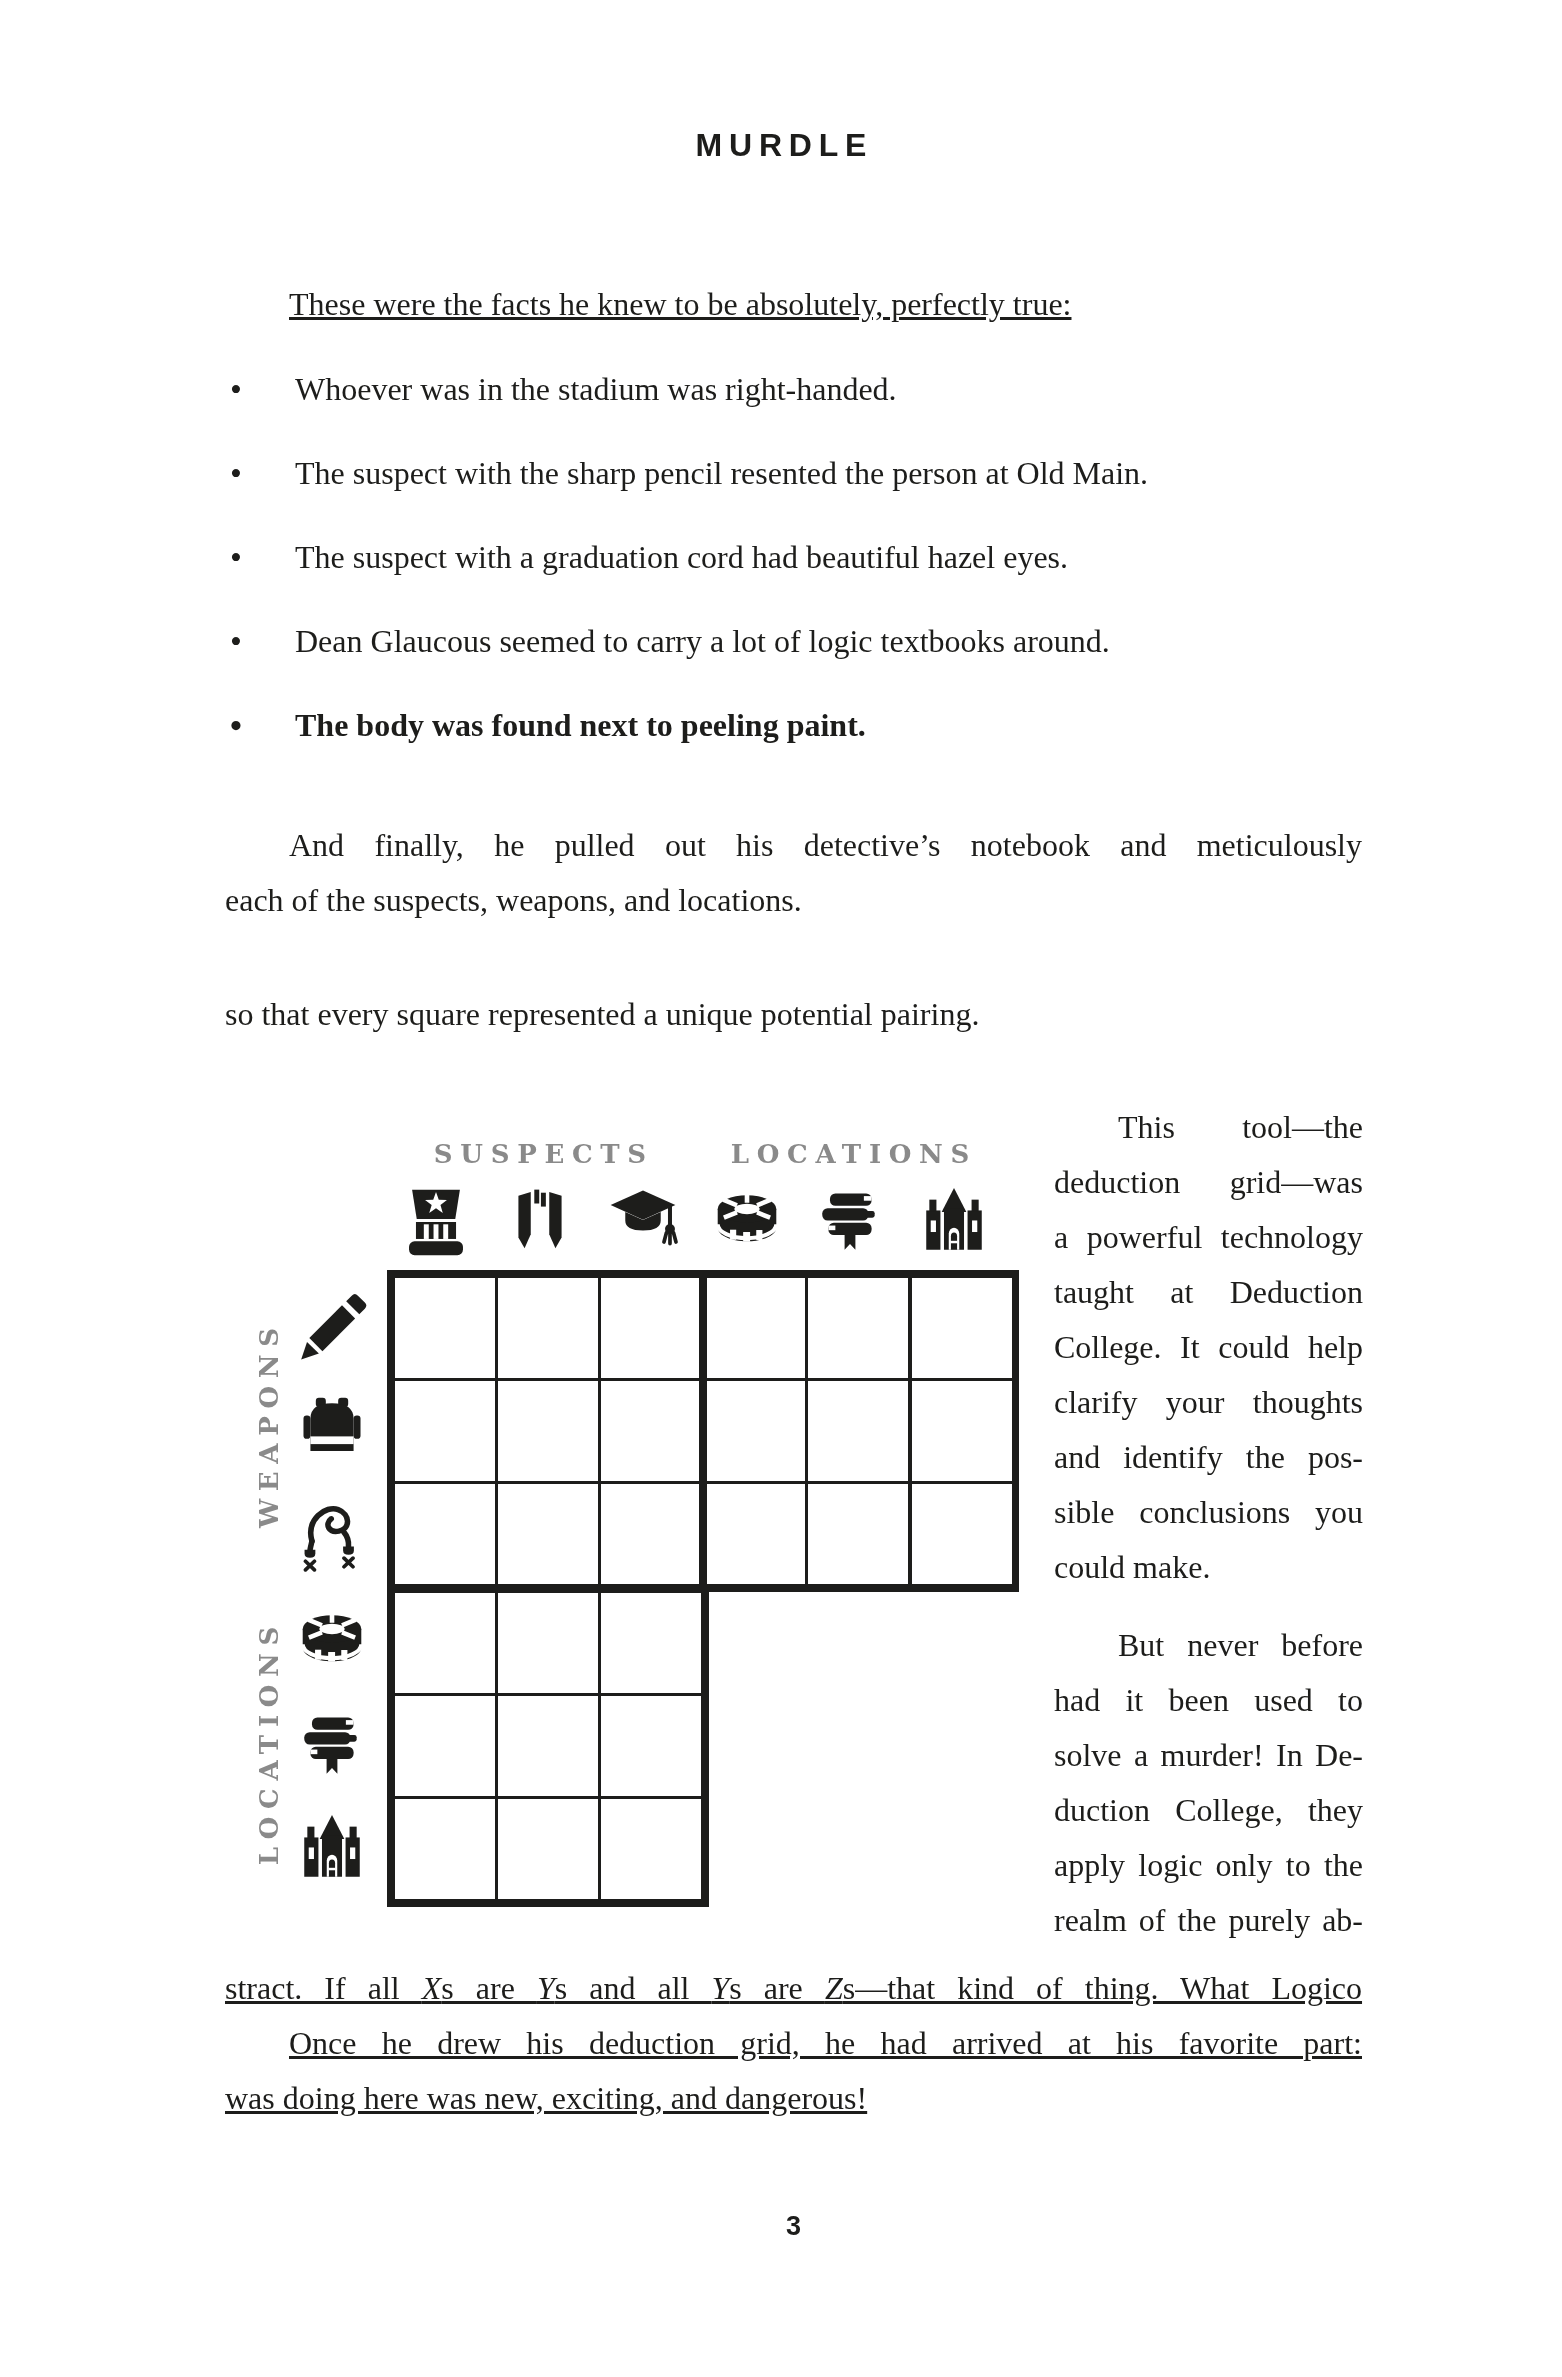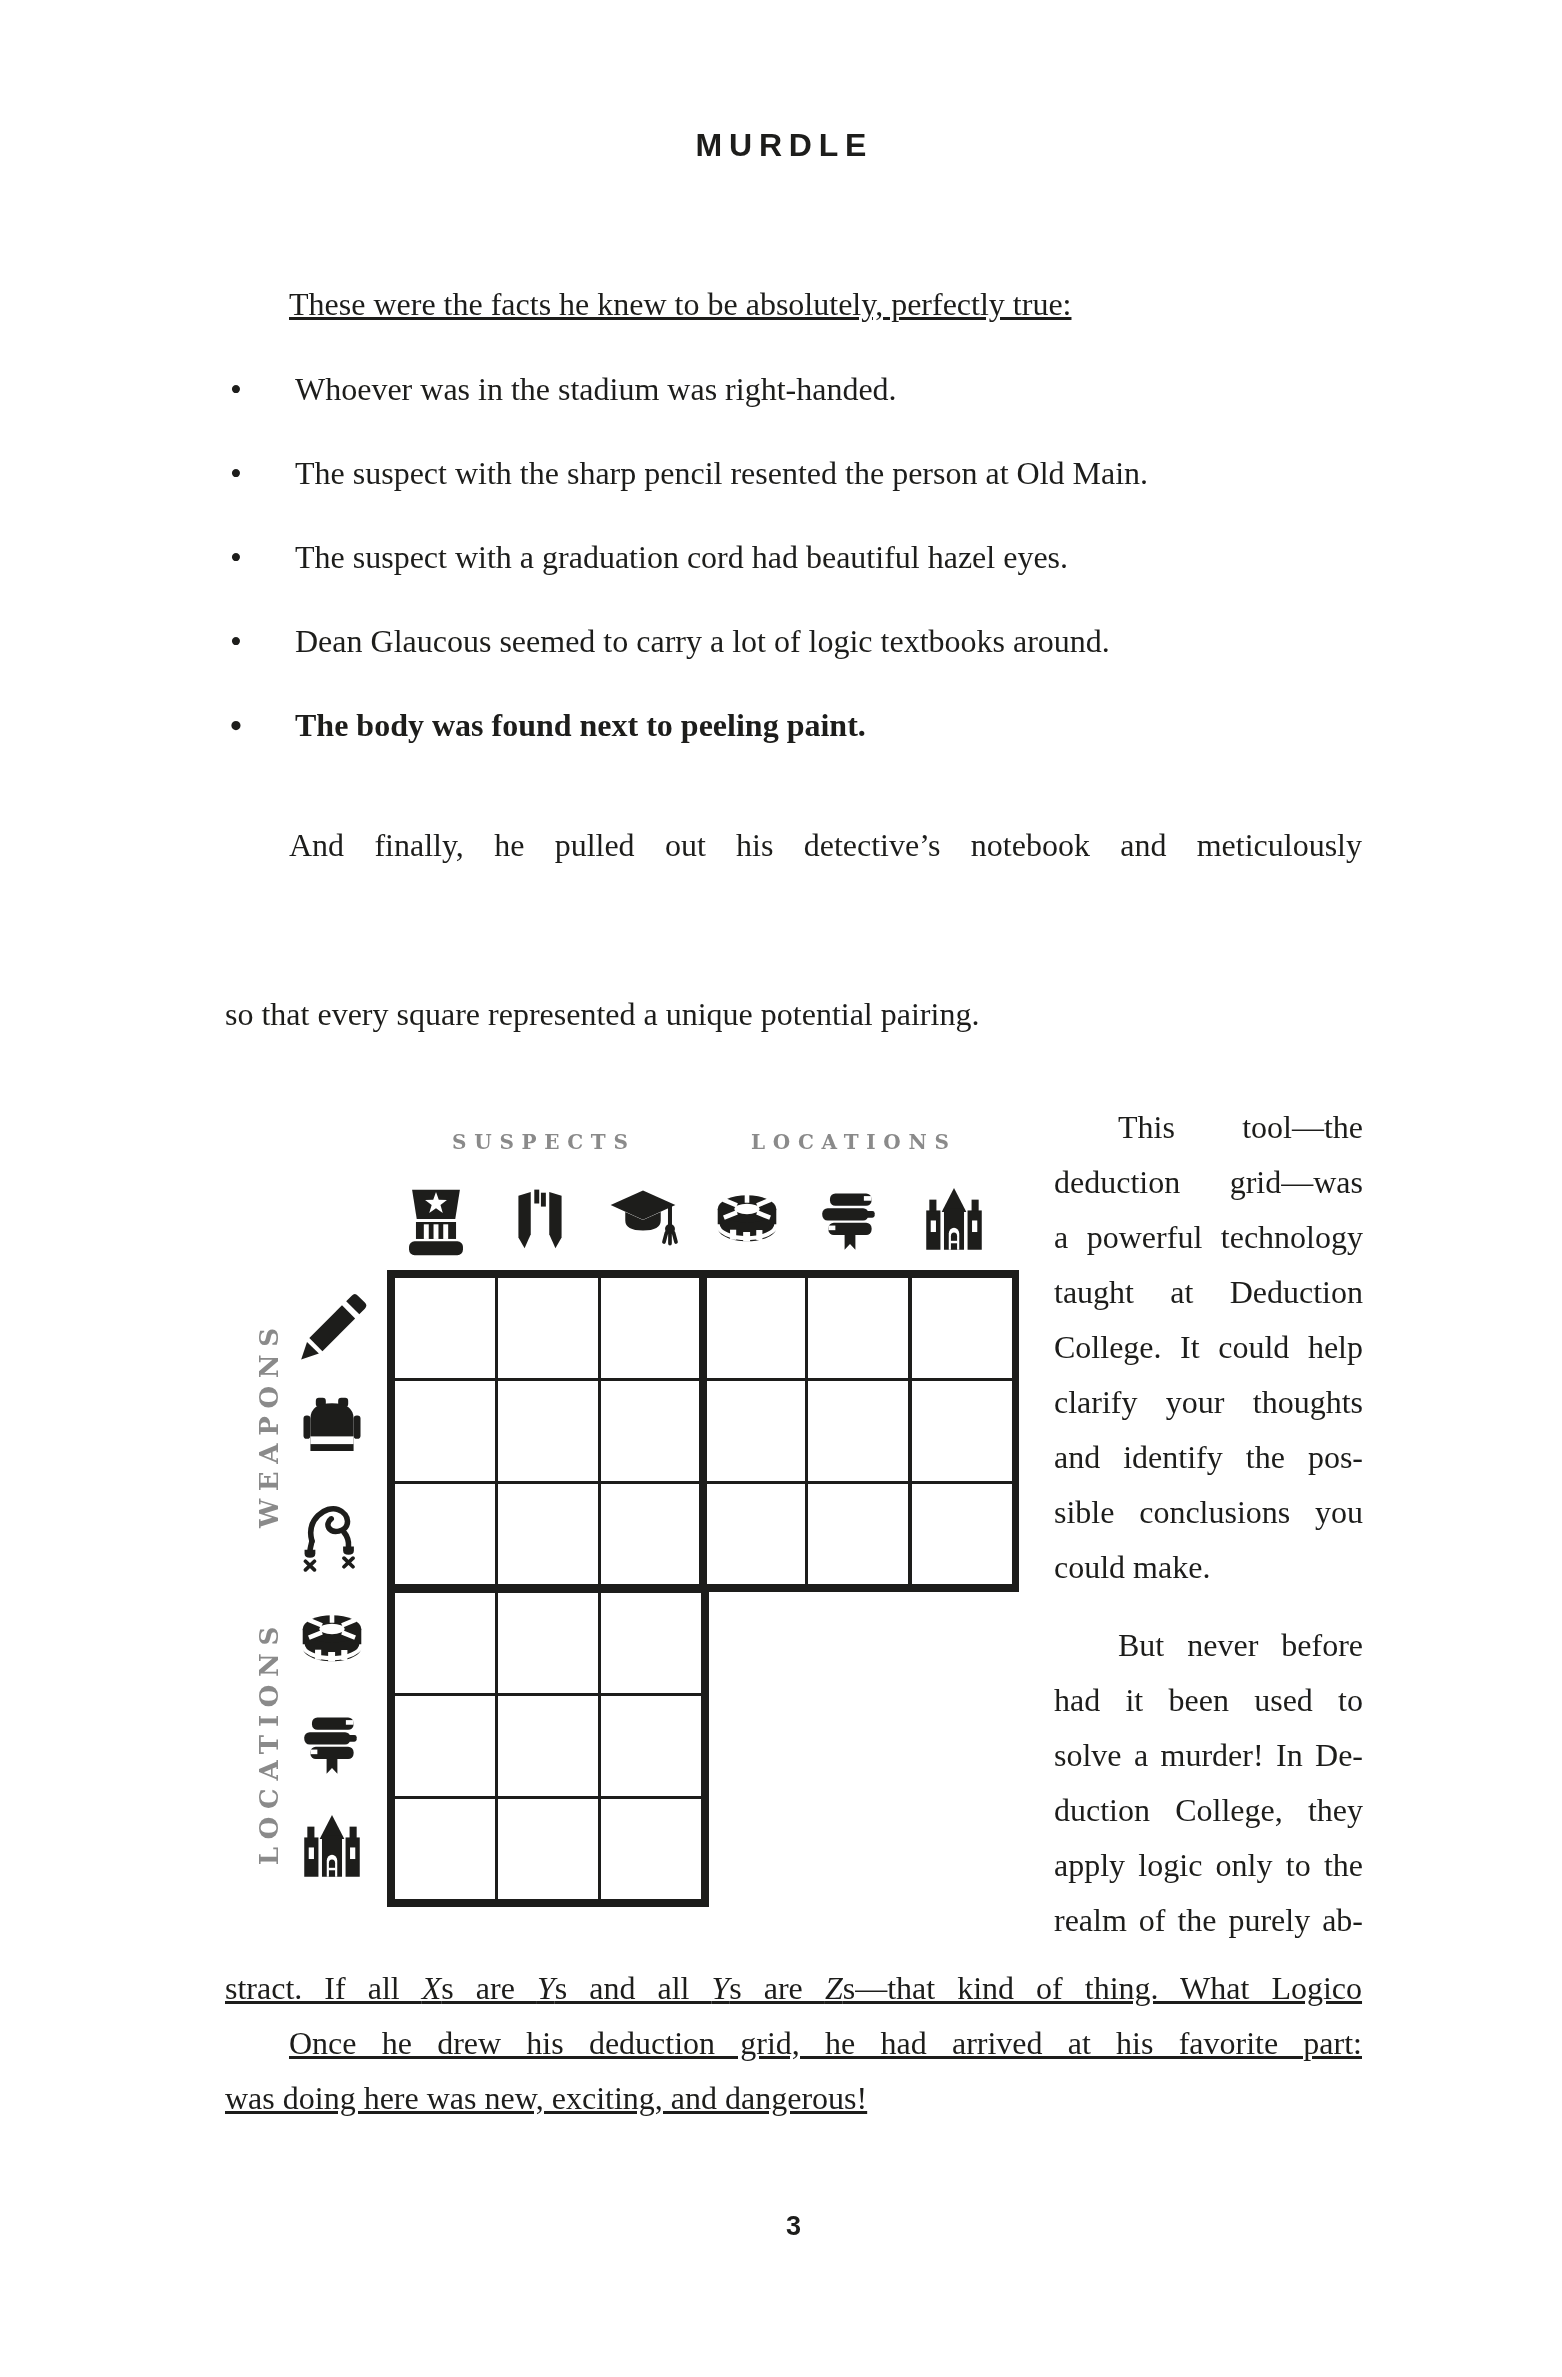--- a/index.html
+++ b/index.html
@@ -48,23 +48,23 @@
     position:absolute;left:5.1px;top:0;
     font-size:34px;line-height:55px;
   }
   #facts li.b{font-weight:bold;}
   #para-finally{top:818px;}
   #para-twice{top:987px;}
   #para-abstract{top:1961px;text-decoration:underline;}
   
   .figure{position:absolute;left:0;top:1112px;width:1137px;height:864px;margin:0;}
   .col-label{
-    position:absolute;top:20px;transform:translateX(-50%);
+    position:absolute;top:29px;transform:translateX(-50%);
     font-family:"DejaVu Serif",serif;font-weight:bold;
-    font-size:20px;letter-spacing:7.7px;padding-left:7.7px;
+    font-size:26px;letter-spacing:7.7px;padding-left:7.7px;
     color:var(--gray);white-space:nowrap;line-height:1;
   }
   .side-label{
     position:absolute;transform:translate(-50%,-50%) rotate(-90deg);
     font-family:"DejaVu Serif",serif;font-weight:bold;
     font-size:26px;letter-spacing:7.7px;padding-left:7.7px;
     color:var(--gray);white-space:nowrap;line-height:1;
   }
   .icon-slot{position:absolute;width:74px;height:74px;}
   .icon-slot svg{width:100%;height:100%;display:block;}
@@ -101,20 +101,21 @@
     <ul class="block" id="facts">
         <li class="">Whoever was in the stadium was right-handed.</li>
         <li class="">The suspect with the sharp pencil resented the person at Old Main.</li>
         <li class="">The suspect with a graduation cord had beautiful hazel eyes.</li>
         <li class="">Dean Glaucous seemed to carry a lot of logic textbooks around.</li>
         <li class="b">The body was found next to peeling paint.</li>
       </ul>
 
     <div class="block" id="para-finally">
         <div class="tline j ind">And finally, he pulled out his detective’s notebook and meticulously</div>
+        <div class="tline">each of the suspects, weapons, and locations.</div>
       </div>
 
     <div class="block" id="para-twice">
         <div class="tline">so that every square represented a unique potential pairing.</div>
       </div>
 
     <figure class="figure">
       <div class="col-label" style="left:315px;">SUSPECTS</div>
       <div class="col-label" style="left:625px;">LOCATIONS</div>
       <div class="side-label" style="left:44px;top:316px;">WEAPONS</div>

